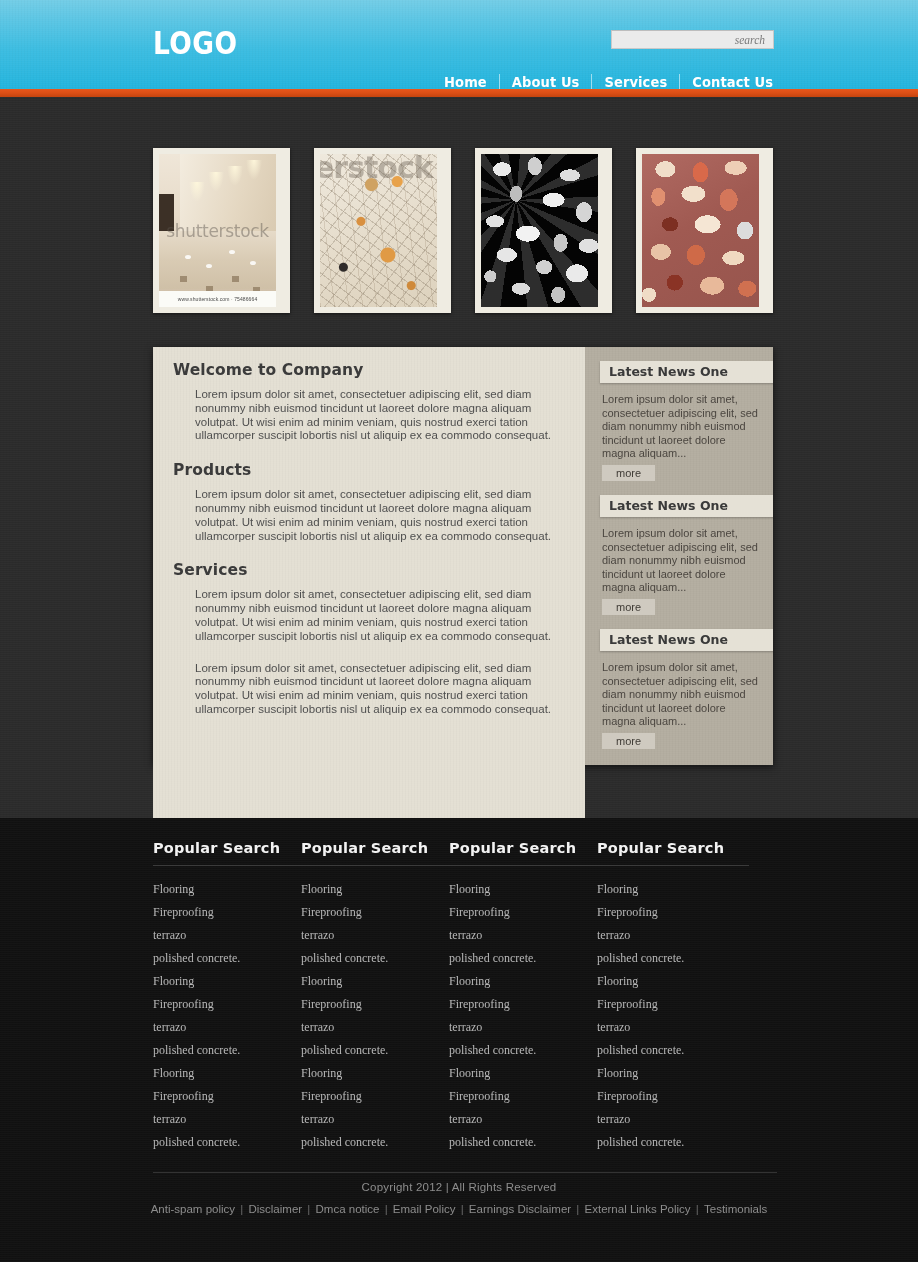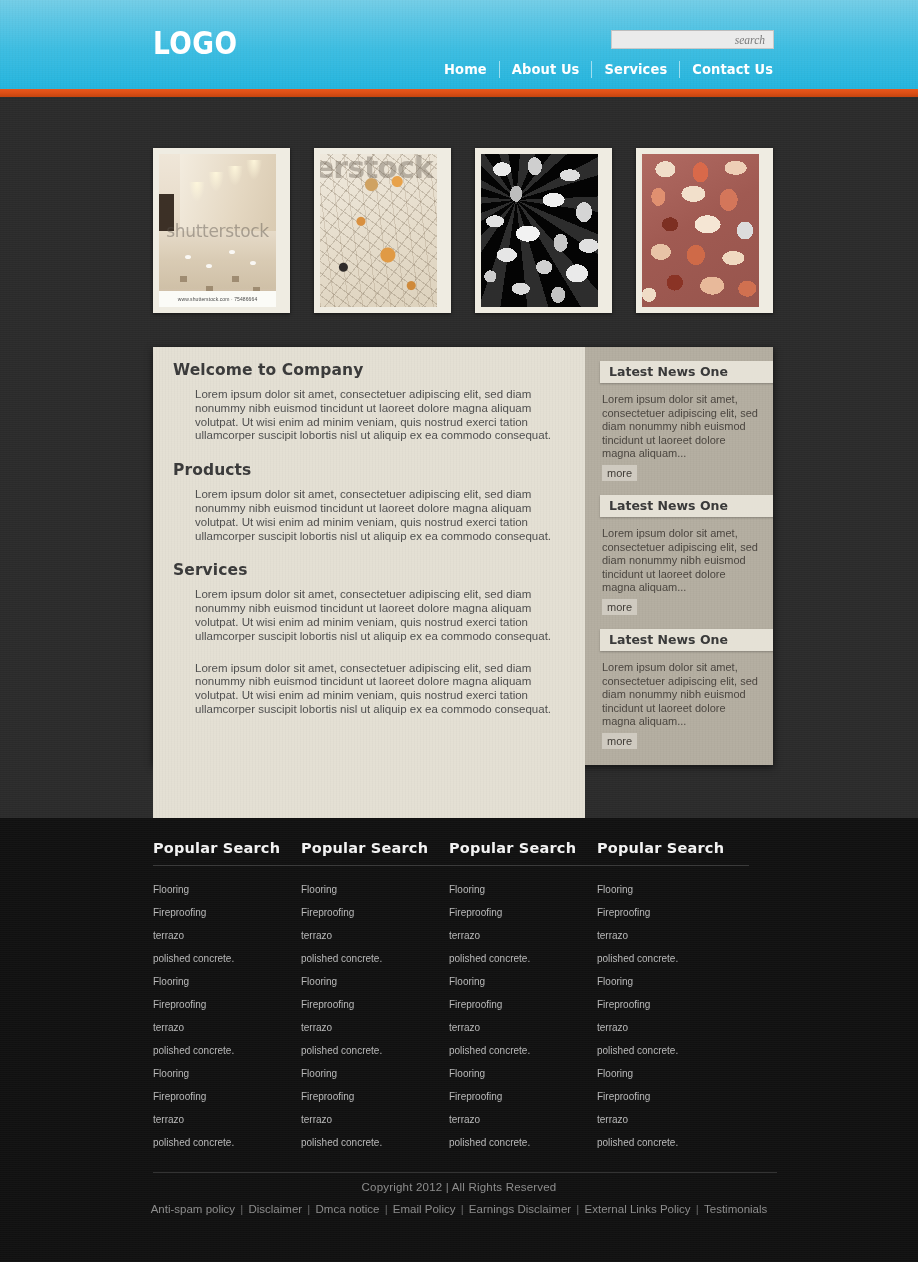--- a/index.html
+++ b/index.html
@@ -67,21 +67,21 @@
     color: #7a7a7a;
     font-family: "Liberation Serif", serif;
     line-height: 17px;
     outline: none;
   }
   #search-box::placeholder { color: #7a7a7a; opacity: 1; font-style: italic; }
 
   #main-nav {
     position: absolute;
     right: 145px;
-    top: 59px;
+    top: 72px;
     display: flex;
     align-items: center;
     height: 20px;
   }
   .nav-item {
     color: #ffffff;
     font-size: 14.5px;
     font-weight: 700;
     padding: 0 12px;
     text-decoration: none;
@@ -307,21 +307,21 @@
     margin: 10px 12px 0 17px;
     font-size: 11px;
     line-height: 13.6px;
     color: #4b4640;
   }
   .more-btn {
     display: inline-block;
     margin: 4px 0 0 17px;
     background: #cfcac0;
     border: none;
-    padding: 1px 5px;
+    padding: 1px 14px;
     font-size: 11px;
     color: #3f3b35;
     font-family: "Liberation Sans", sans-serif;
     cursor: pointer;
     line-height: 14px;
   }
   .news-gap { height: 14px; }
 
   
   #footer {
@@ -349,26 +349,26 @@
     letter-spacing: .2px;
   }
   .fcol-rule {
     width: 152px;
     height: 1px;
     background: #3b3b3b;
     margin-bottom: 12px;
   }
   .fcol-item {
     display: block;
-    font-size: 10px;
+    font-size: 12px;
     color: #b9b9b9;
     line-height: 23px;
     text-decoration: none;
     cursor: pointer;
-    font-family: Liberation Sans, sans-serif;
+    font-family: Liberation Serif, serif;
   }
   #footer-rule {
     position: absolute;
     left: 153px;
     top: 1172px;
     width: 624px;
     height: 1px;
     background: #333333;
   }
   #copyright {

